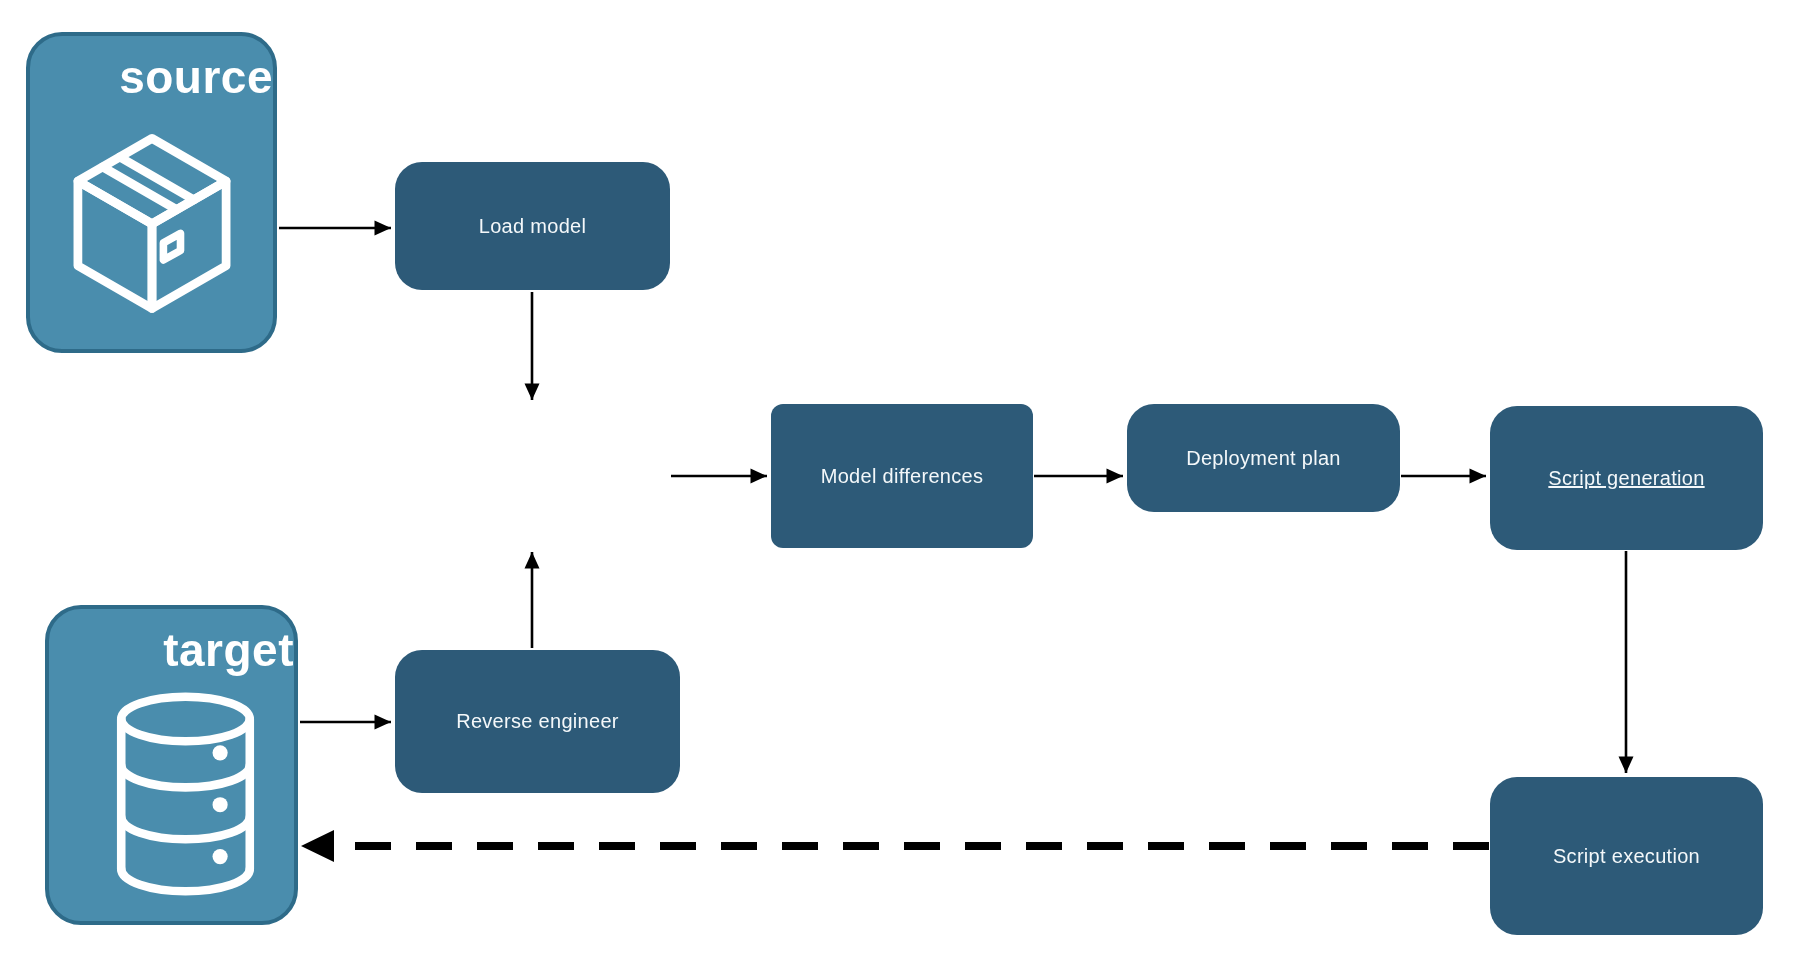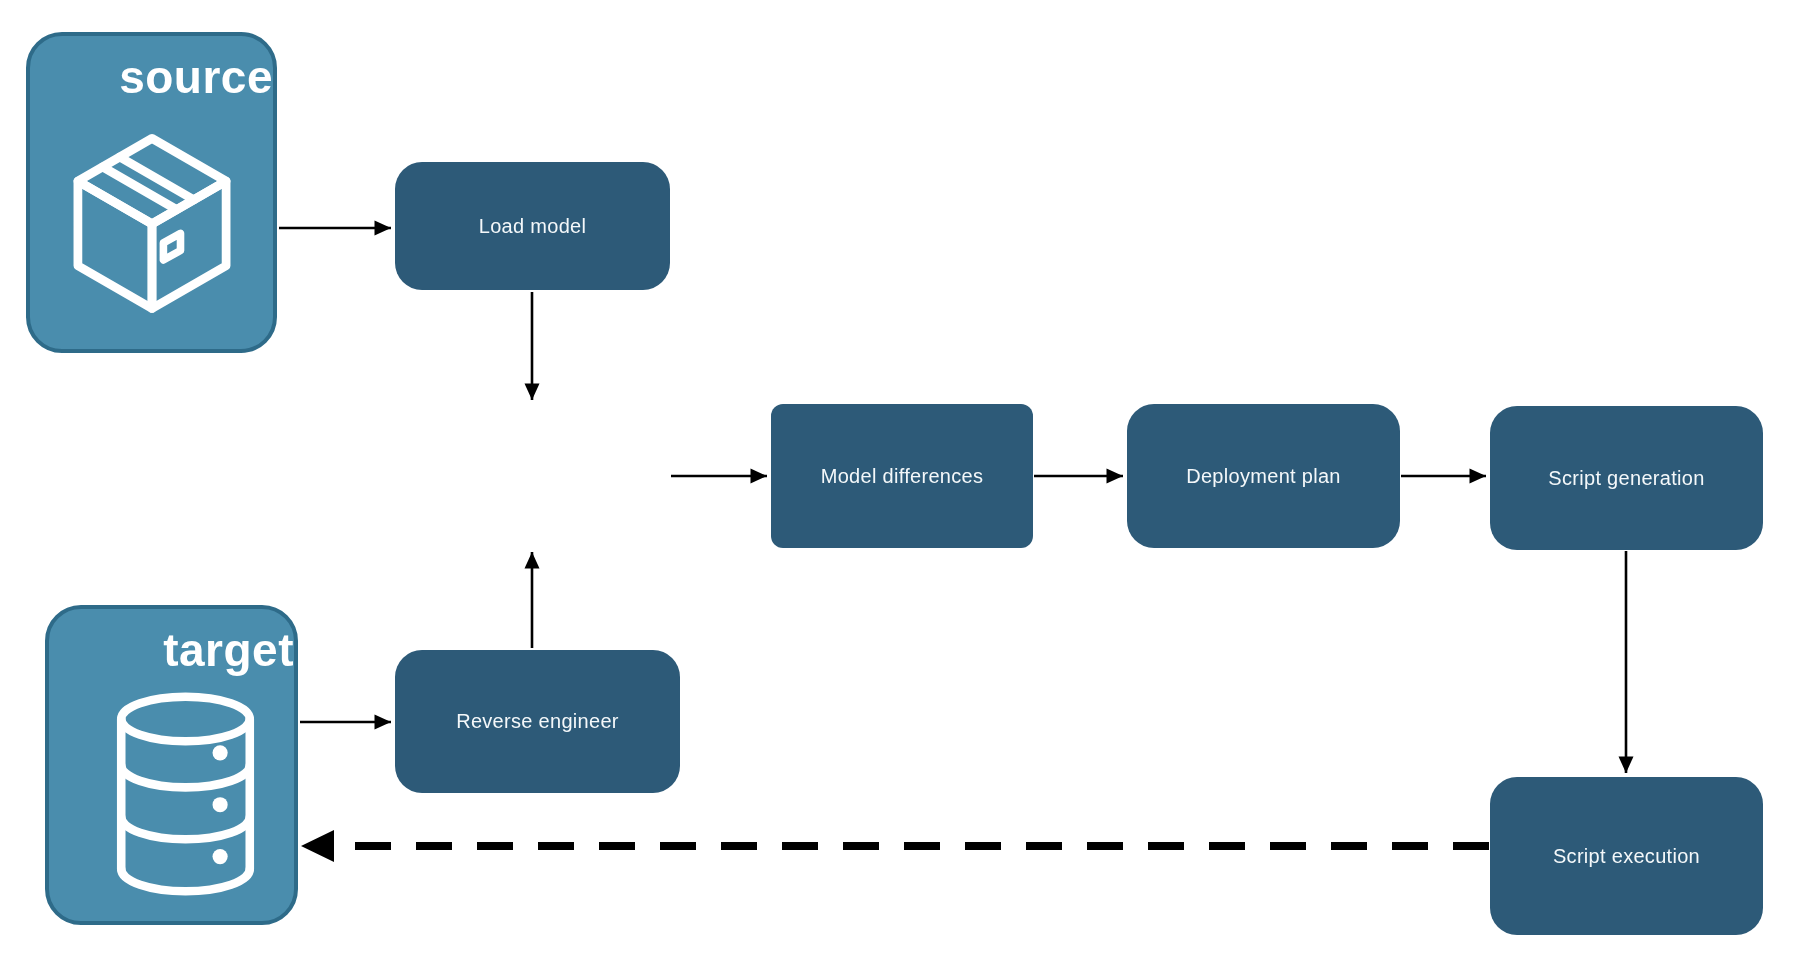--- a/index.html
+++ b/index.html
@@ -27,22 +27,22 @@
     text-align: center;
     font-size: 20px;
     line-height: 1.32;
     padding: 0 34px;
     box-sizing: border-box;
     letter-spacing: 0.3px;
   }
   #node-load-model        { left: 395px;  top: 162px; width: 275px; height: 128px; }
   #node-model-comparison  { left: 395px;  top: 404px; width: 275px; height: 144px; }
   #node-model-differences { left: 771px;  top: 404px; width: 262px; height: 144px; border-radius: 12px; }
-  #node-deployment-plan   { left: 1127px; top: 404px; width: 273px; height: 144px; }
-  #node-script-generation { left: 1490px; top: 406px; width: 273px; height: 144px; }
+  #node-deployment-plan   { left: 1127px; top: 404px; width: 273px; height: 108px; }
+  #node-script-generation { left: 1490px; top: 406px; width: 273px; height: 144px; text-decoration: underline; }
   #node-reverse-engineer  { left: 395px;  top: 650px; width: 285px; height: 143px; }
   #node-script-execution  { left: 1490px; top: 777px; width: 273px; height: 158px; }
 
   
   .container-box {
     position: absolute;
     background: var(--container-fill, #4A8DAD);
     border: 4px solid var(--container-border, #2E6B89);
     border-radius: 36px;
     box-sizing: border-box;

